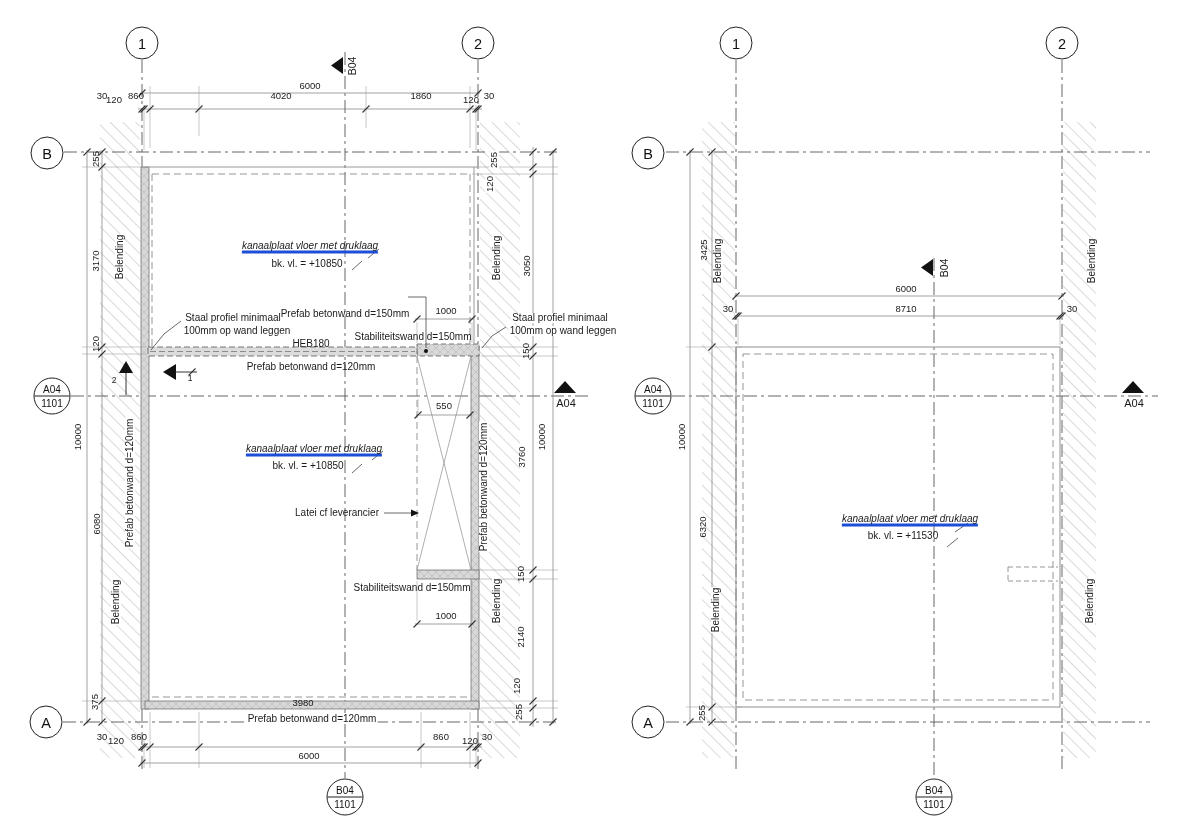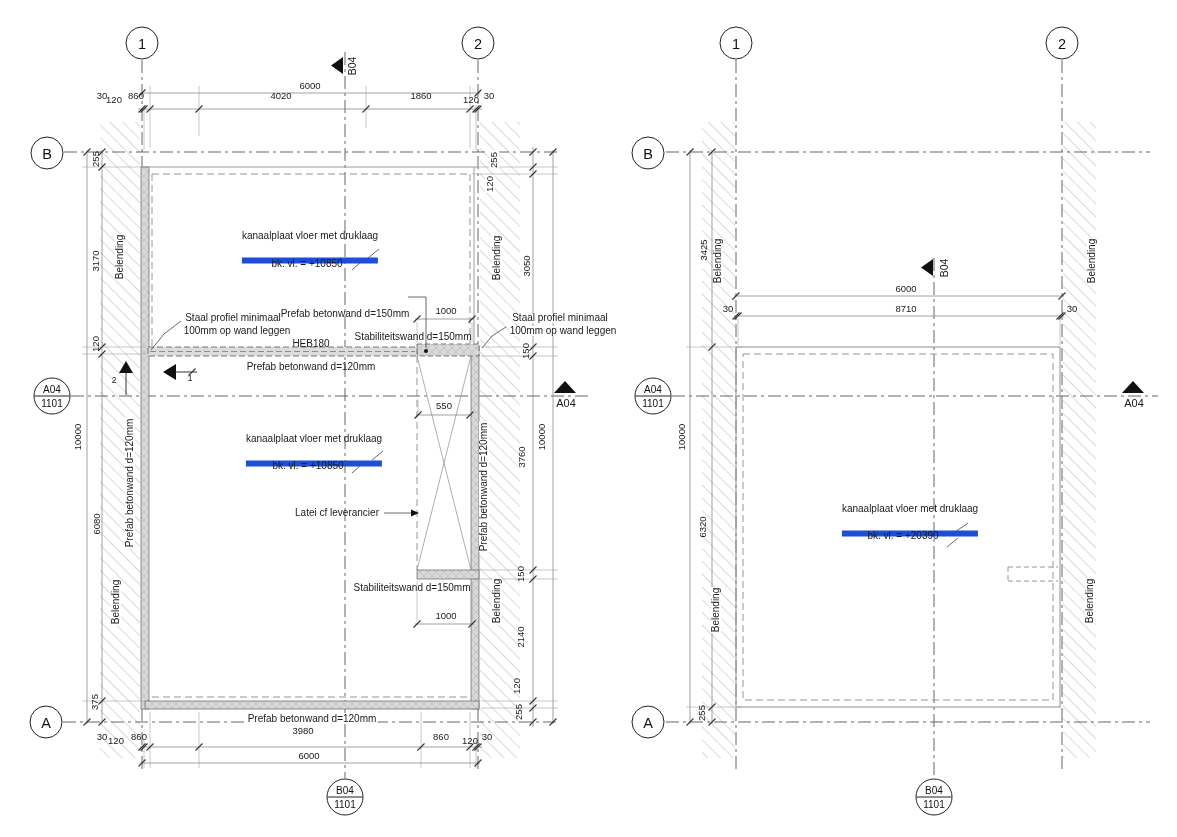--- a/index.html
+++ b/index.html
@@ -3,21 +3,21 @@
 <meta charset="utf-8">
 <style>
   html,body{margin:0;padding:0;background:#fff;}
   #sheet{position:relative;width:1177px;height:837px;background:#fff;overflow:hidden;
          font-family:"Liberation Sans", sans-serif;color:#1a1a1a;}
   #lines{position:absolute;left:0;top:0;}
   .lbl{position:absolute;font-size:9.5px;line-height:1;white-space:nowrap;color:#1a1a1a;
        transform:translate(-50%,-50%);}
   .rot{transform:translate(-50%,-50%) rotate(-90deg);}
   .ann{font-size:10px;}
-  .u{border-bottom:6px solid #1d4ed8;padding-bottom:17px;}
+  .u{border-bottom:3px solid #1d4ed8;padding-bottom:0;font-style:italic;}
   .mask{background:#fff;padding:0 1px;}
   .tiny{font-size:8.5px;}
   .mk{font-size:11px;}
   .gbub{position:absolute;width:33px;height:33px;border:1.4px solid #222;border-radius:50%;
         background:#fff;display:flex;align-items:center;justify-content:center;
         font-size:14.5px;color:#111;transform:translate(-50%,-50%);box-sizing:border-box;}
   .sbub{position:absolute;width:37px;height:37px;border:1.3px solid #222;border-radius:50%;
         background:#fff;display:flex;flex-direction:column;align-items:center;justify-content:center;
         font-size:10px;color:#111;transform:translate(-50%,-50%);box-sizing:border-box;line-height:1.15;}
   .sbub .dv{width:100%;height:0;border-top:1px solid #222;margin:1px 0;}
@@ -304,21 +304,21 @@
 <span class="lbl" style="left:114px;top:100px">120</span>
 <span class="lbl" style="left:136px;top:96px">860</span>
 <span class="lbl" style="left:281px;top:96px">4020</span>
 <span class="lbl" style="left:421px;top:96px">1860</span>
 <span class="lbl" style="left:471px;top:100px">120</span>
 <span class="lbl" style="left:489px;top:96px">30</span>
 
 <span class="lbl" style="left:102px;top:737px">30</span>
 <span class="lbl" style="left:116px;top:741px">120</span>
 <span class="lbl" style="left:139px;top:737px">860</span>
-<span class="lbl" style="left:303px;top:731px">3980</span>
+<span class="lbl" style="left:303px;top:703px">3980</span>
 <span class="lbl" style="left:441px;top:737px">860</span>
 <span class="lbl" style="left:470px;top:741px">120</span>
 <span class="lbl" style="left:487px;top:737px">30</span>
 <span class="lbl" style="left:309px;top:756px">6000</span>
 
 <span class="lbl rot" style="left:96px;top:159px">255</span>
 <span class="lbl rot" style="left:96px;top:261px">3170</span>
 <span class="lbl rot" style="left:96px;top:344px">120</span>
 <span class="lbl rot" style="left:97px;top:524px">6080</span>
 <span class="lbl rot" style="left:95px;top:702px">375</span>
@@ -364,19 +364,19 @@
 <span class="lbl" style="left:906px;top:289px">6000</span>
 <span class="lbl" style="left:906px;top:309px">8710</span>
 <span class="lbl" style="left:728px;top:309px">30</span>
 <span class="lbl" style="left:1072px;top:309px">30</span>
 <span class="lbl rot" style="left:704px;top:250px">3425</span>
 <span class="lbl rot" style="left:703px;top:527px">6320</span>
 <span class="lbl rot" style="left:702px;top:713px">255</span>
 <span class="lbl rot" style="left:682px;top:437px">10000</span>
 
 <span class="lbl ann u" style="left:910px;top:520px">kanaalplaat vloer met druklaag</span>
-<span class="lbl ann" style="left:903px;top:536px">bk. vl. = +20390</span>
+<span class="lbl ann" style="left:903px;top:536px">bk. vl. = +11530</span>
 <span class="lbl ann rot mask" style="left:718px;top:261px">Belending</span>
 <span class="lbl ann rot mask" style="left:716px;top:610px">Belending</span>
 <span class="lbl ann rot mask" style="left:1092px;top:261px">Belending</span>
 <span class="lbl ann rot mask" style="left:1090px;top:601px">Belending</span>
 
 </div>
 
 </body></html>

